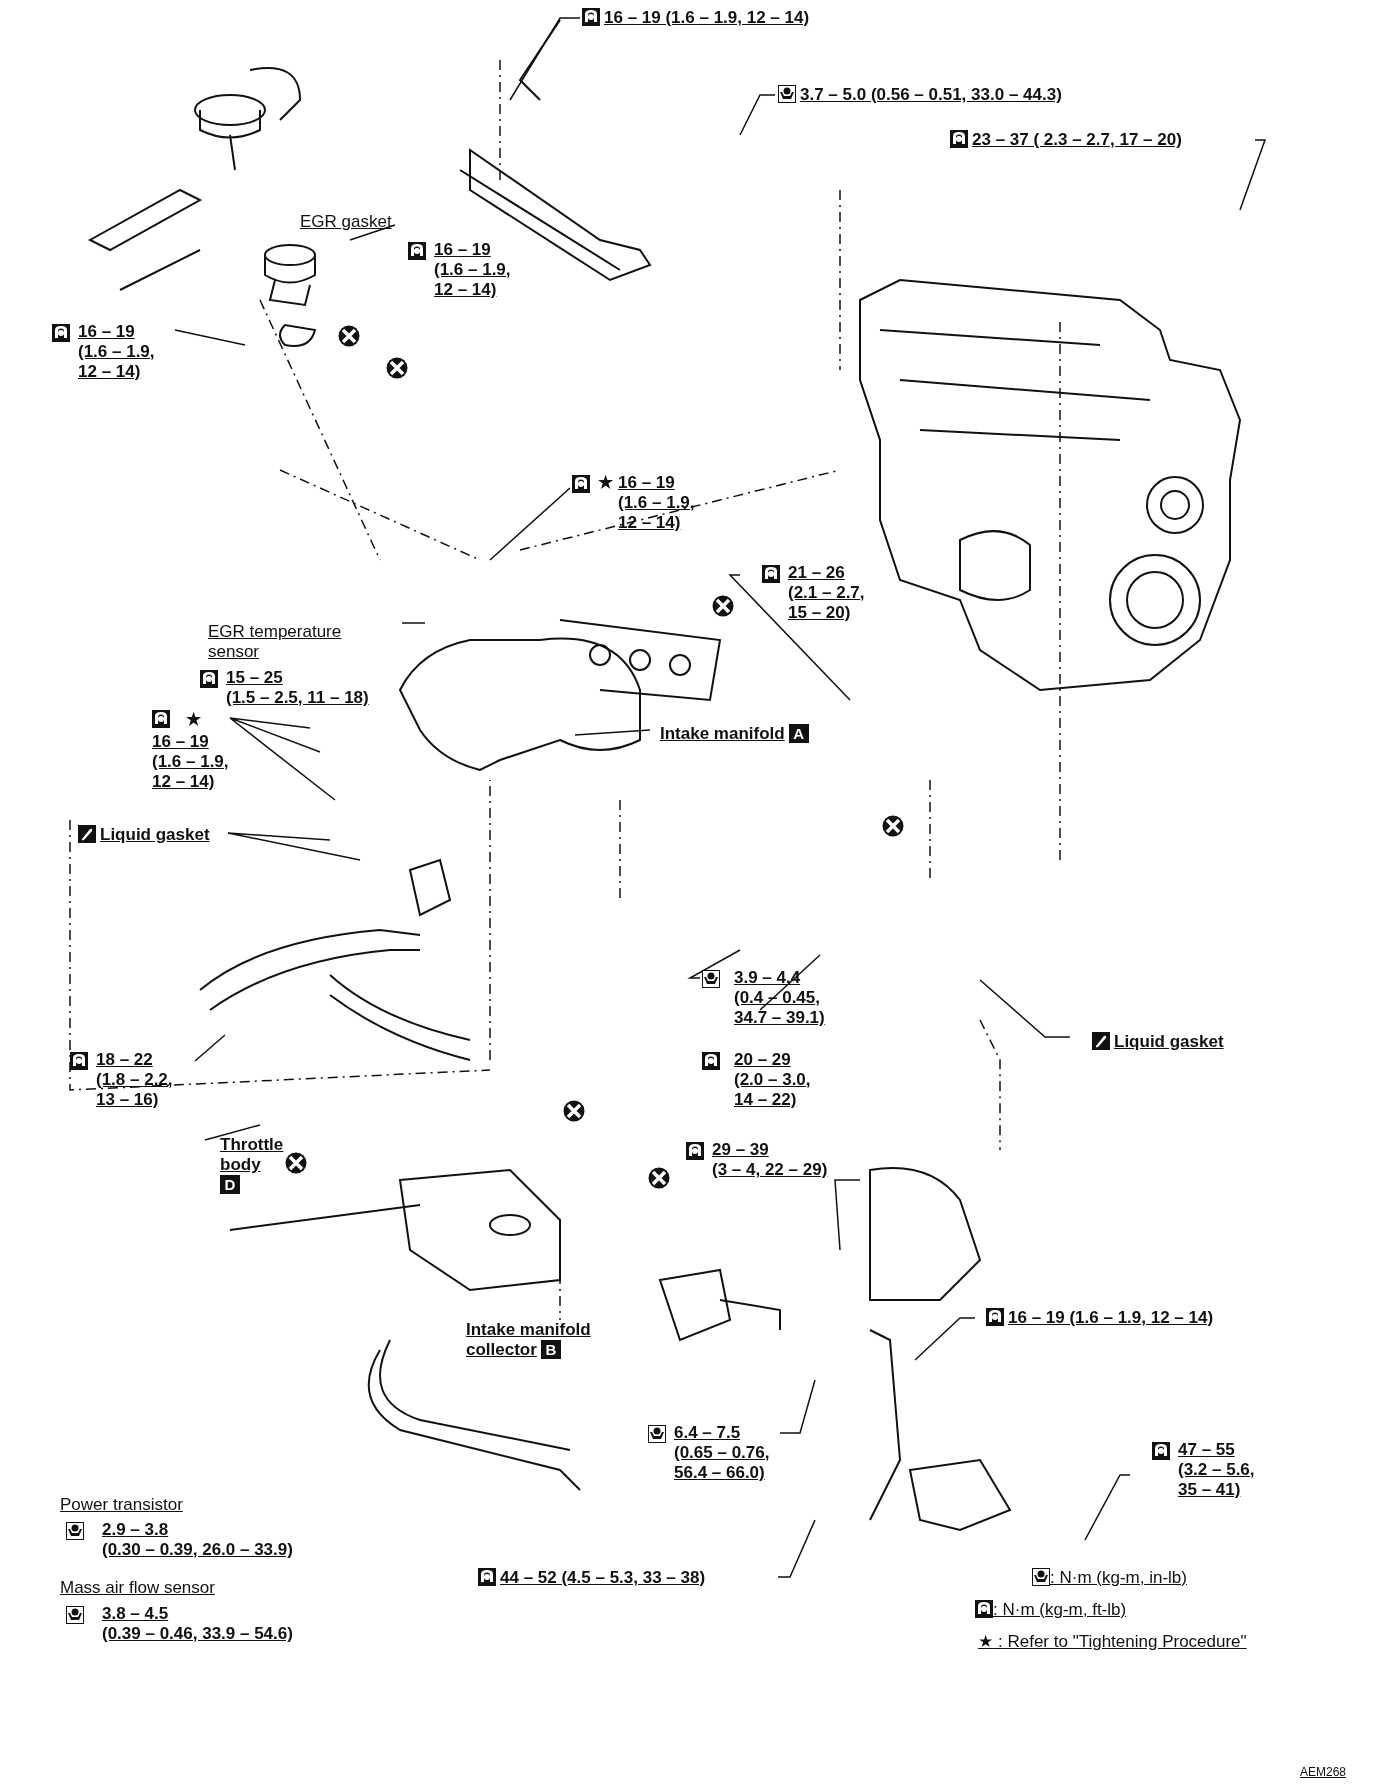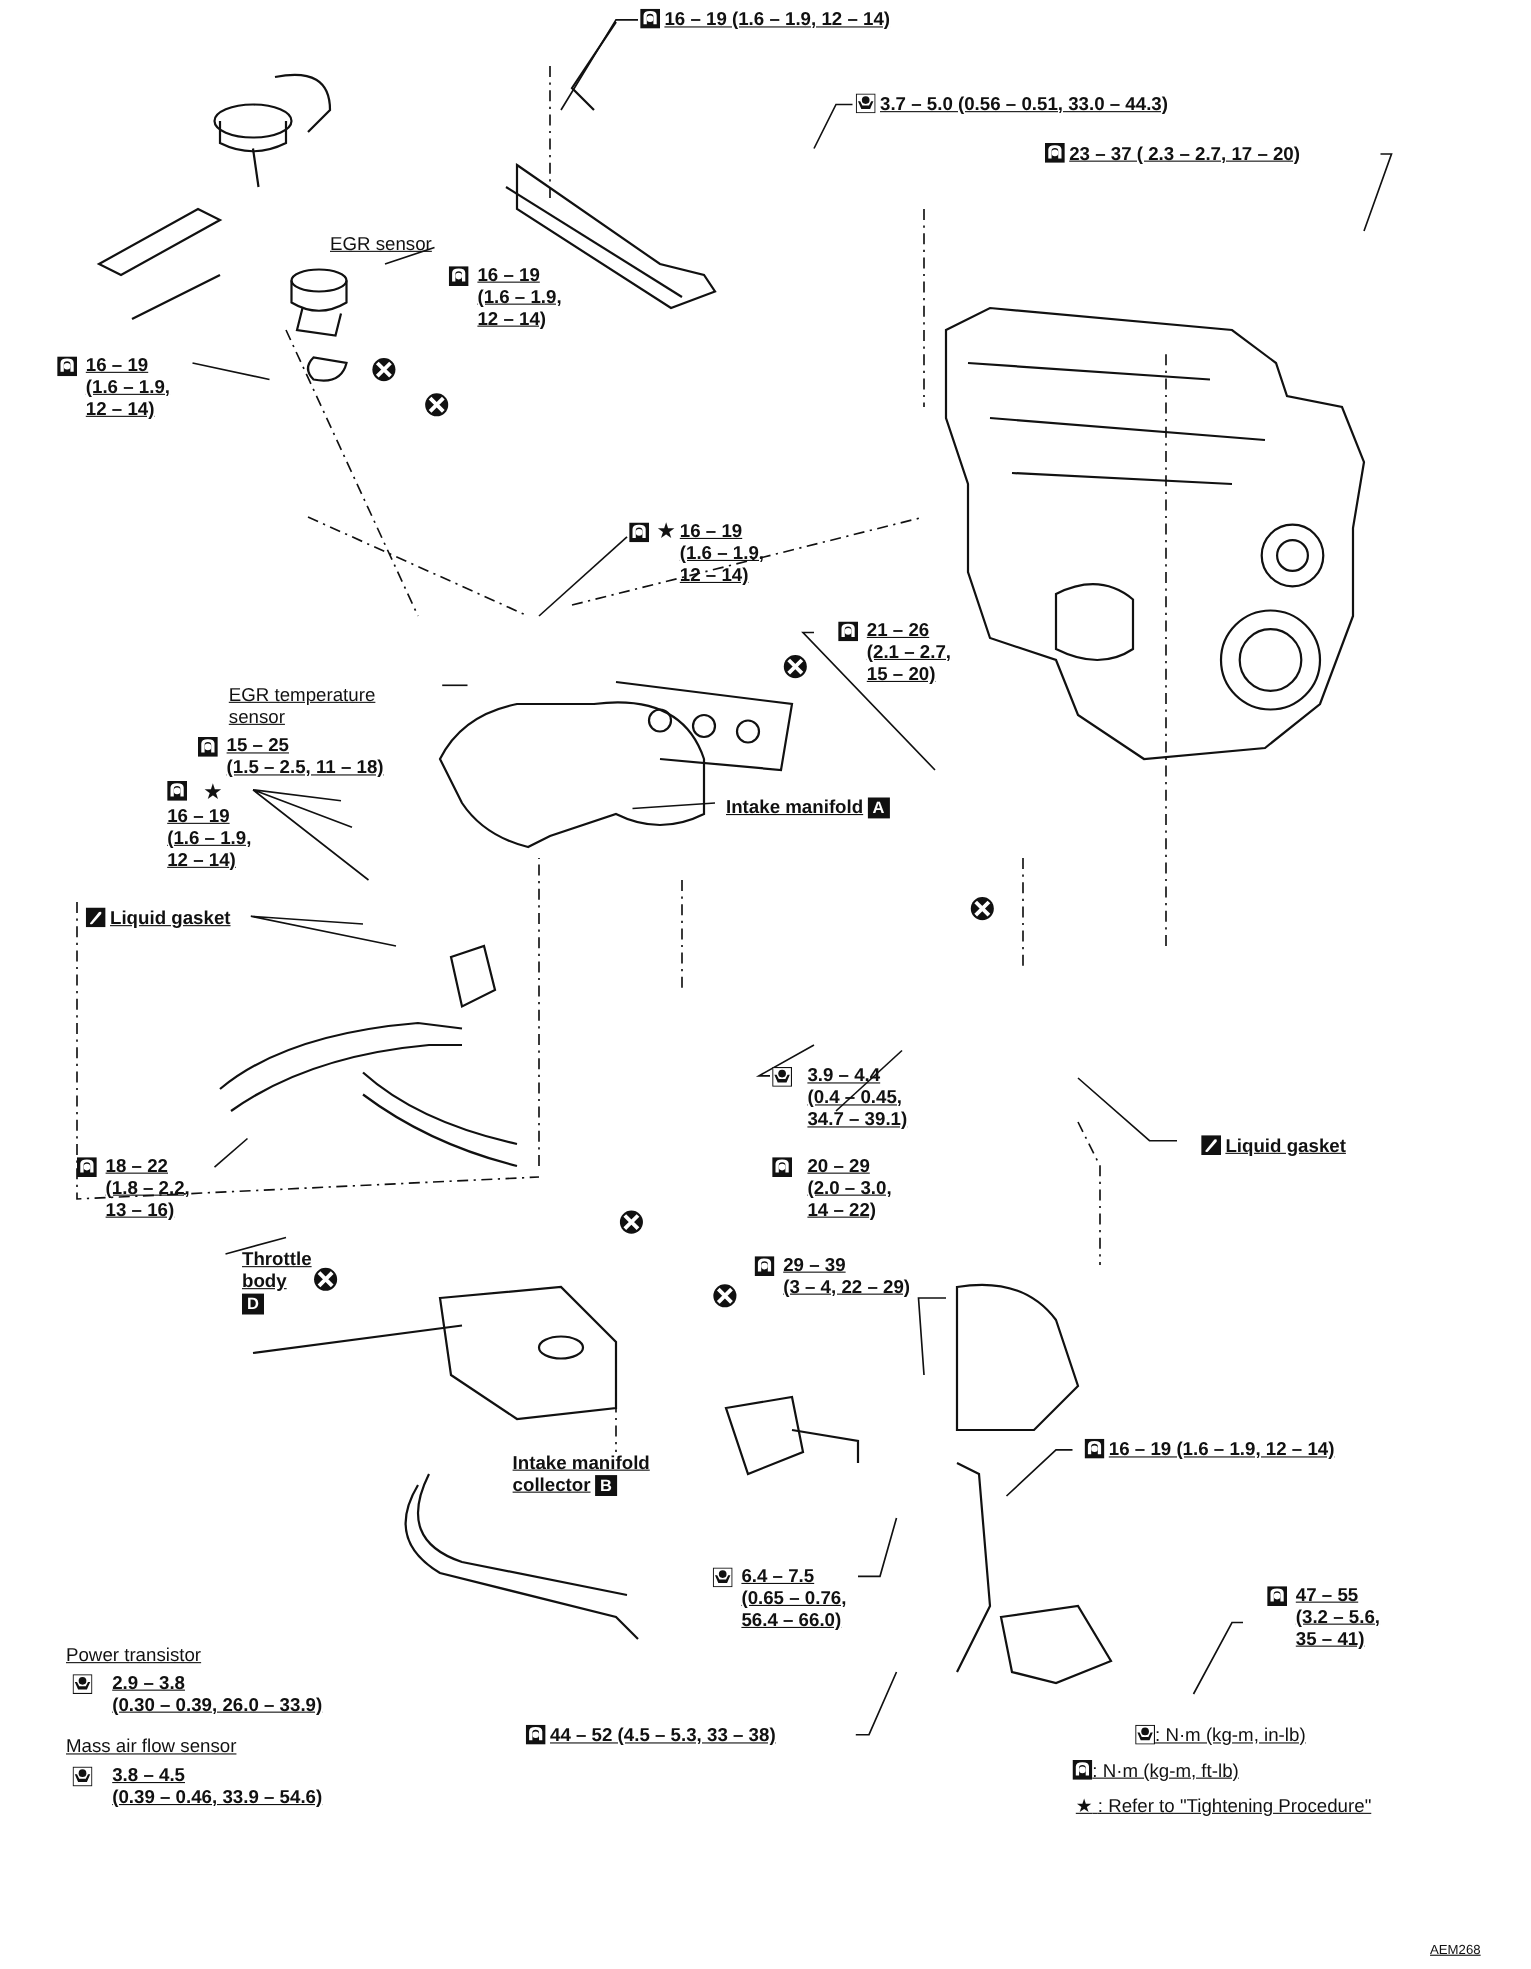--- a/index.html
+++ b/index.html
@@ -195,21 +195,21 @@
 <div class="lbl" style="left:572px;top:473px;padding-left:46px"><svg class="ico" style="position:absolute;left:0;top:2px">
       <use href="#wr-ft"></use>
     </svg><span class="star" style="position:absolute;left:26px;top:0">★</span><span>16 – 19
 (1.6 – 1.9,
 12 – 14)</span></div>
 <div class="lbl" style="left:762px;top:563px;padding-left:26px"><svg class="ico" style="position:absolute;left:0;top:2px">
       <use href="#wr-ft"></use>
     </svg><span>21 – 26
 (2.1 – 2.7,
 15 – 20)</span></div>
-<div class="lbl" style="left:180px;top:668px;padding-left:26px"><svg class="ico" style="position:absolute;left:0;top:2px">
+<div class="lbl" style="left:200px;top:668px;padding-left:26px"><svg class="ico" style="position:absolute;left:0;top:2px">
       <use href="#wr-ft"></use>
     </svg><span>15 – 25
 (1.5 – 2.5, 11 – 18)</span></div>
 <div class="lbl" style="left:152px;top:708px;padding-top:24px"><svg class="ico" style="position:absolute;left:0;top:2px">
       <use href="#wr-ft"></use>
     </svg><span class="star" style="position:absolute;left:34px;top:2px">★</span><span>16 – 19
 (1.6 – 1.9,
 12 – 14)</span></div>
 <div class="lbl" style="left:702px;top:968px;padding-left:32px"><svg class="ico" style="position:absolute;left:0;top:2px">
       <use href="#wr-in"></use>
@@ -240,21 +240,21 @@
 56.4 – 66.0)</span></div>
 <div class="lbl" style="left:1152px;top:1440px;padding-left:26px"><svg class="ico" style="position:absolute;left:0;top:2px">
       <use href="#wr-ft"></use>
     </svg><span>47 – 55
 (3.2 – 5.6,
 35 – 41)</span></div>
 <div class="lbl" style="left:478px;top:1568px"><svg class="ico">
       <use href="#wr-ft"></use>
     </svg><span>44 – 52 (4.5 – 5.3, 33 – 38)</span></div>
 
-<div class="lbl normal" style="left:300px;top:212px">EGR sensor</div>
+<div class="lbl normal" style="left:300px;top:212px">EGR gasket</div>
 <div class="lbl normal" style="left:208px;top:622px">EGR temperature
 sensor</div>
 <div class="lbl" style="left:660px;top:724px"><span>Intake manifold</span><span class="sq">A</span></div>
 <div class="lbl" style="left:78px;top:825px"><svg class="ico">
       <use href="#lg"></use>
     </svg><span>Liquid gasket</span></div>
 <div class="lbl" style="left:1092px;top:1032px"><svg class="ico">
       <use href="#lg"></use>
     </svg><span>Liquid gasket</span></div>
 <div class="lbl" style="left:220px;top:1135px"><span>Throttle

